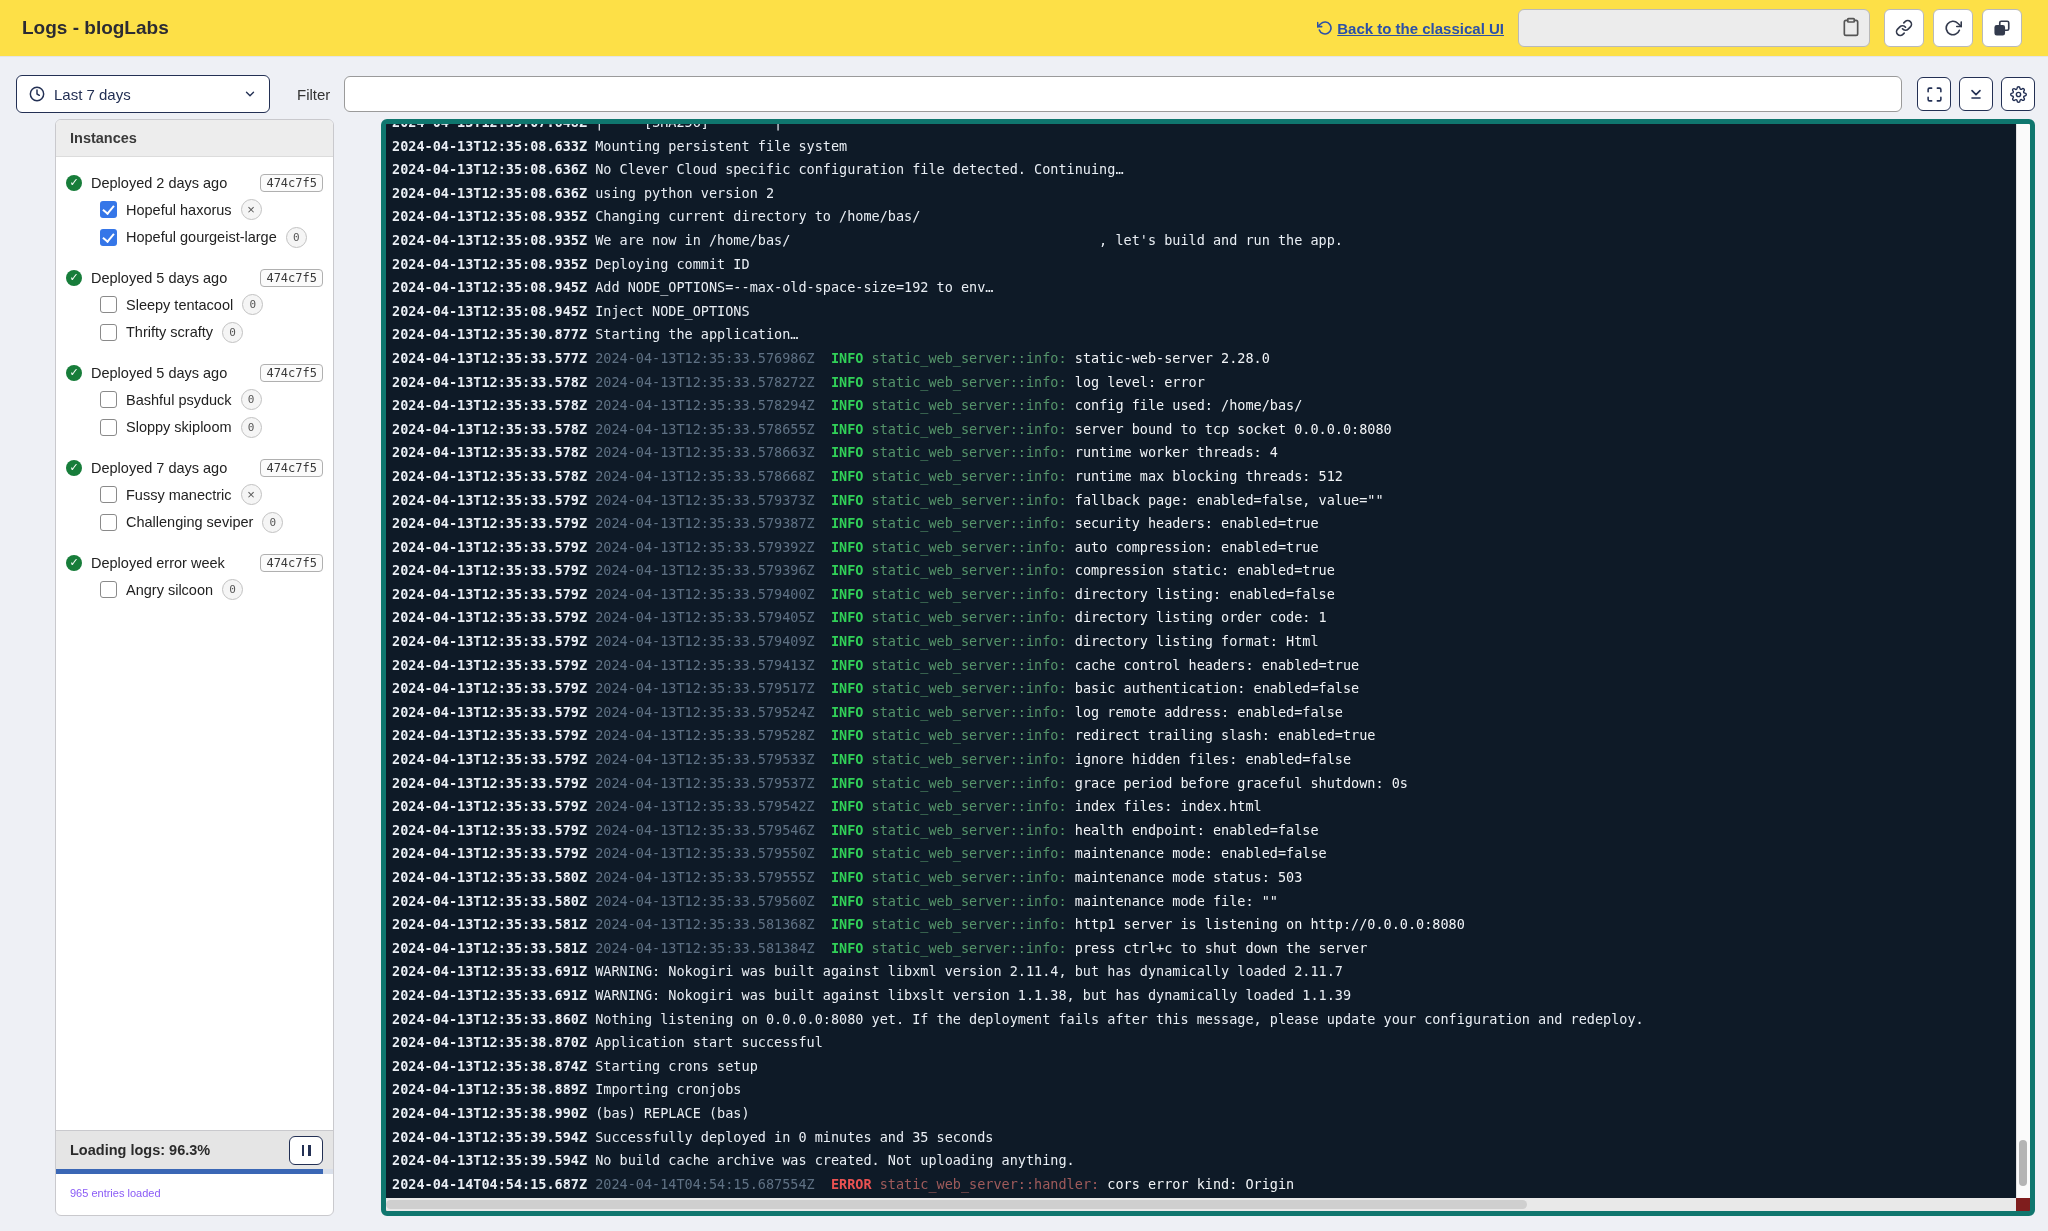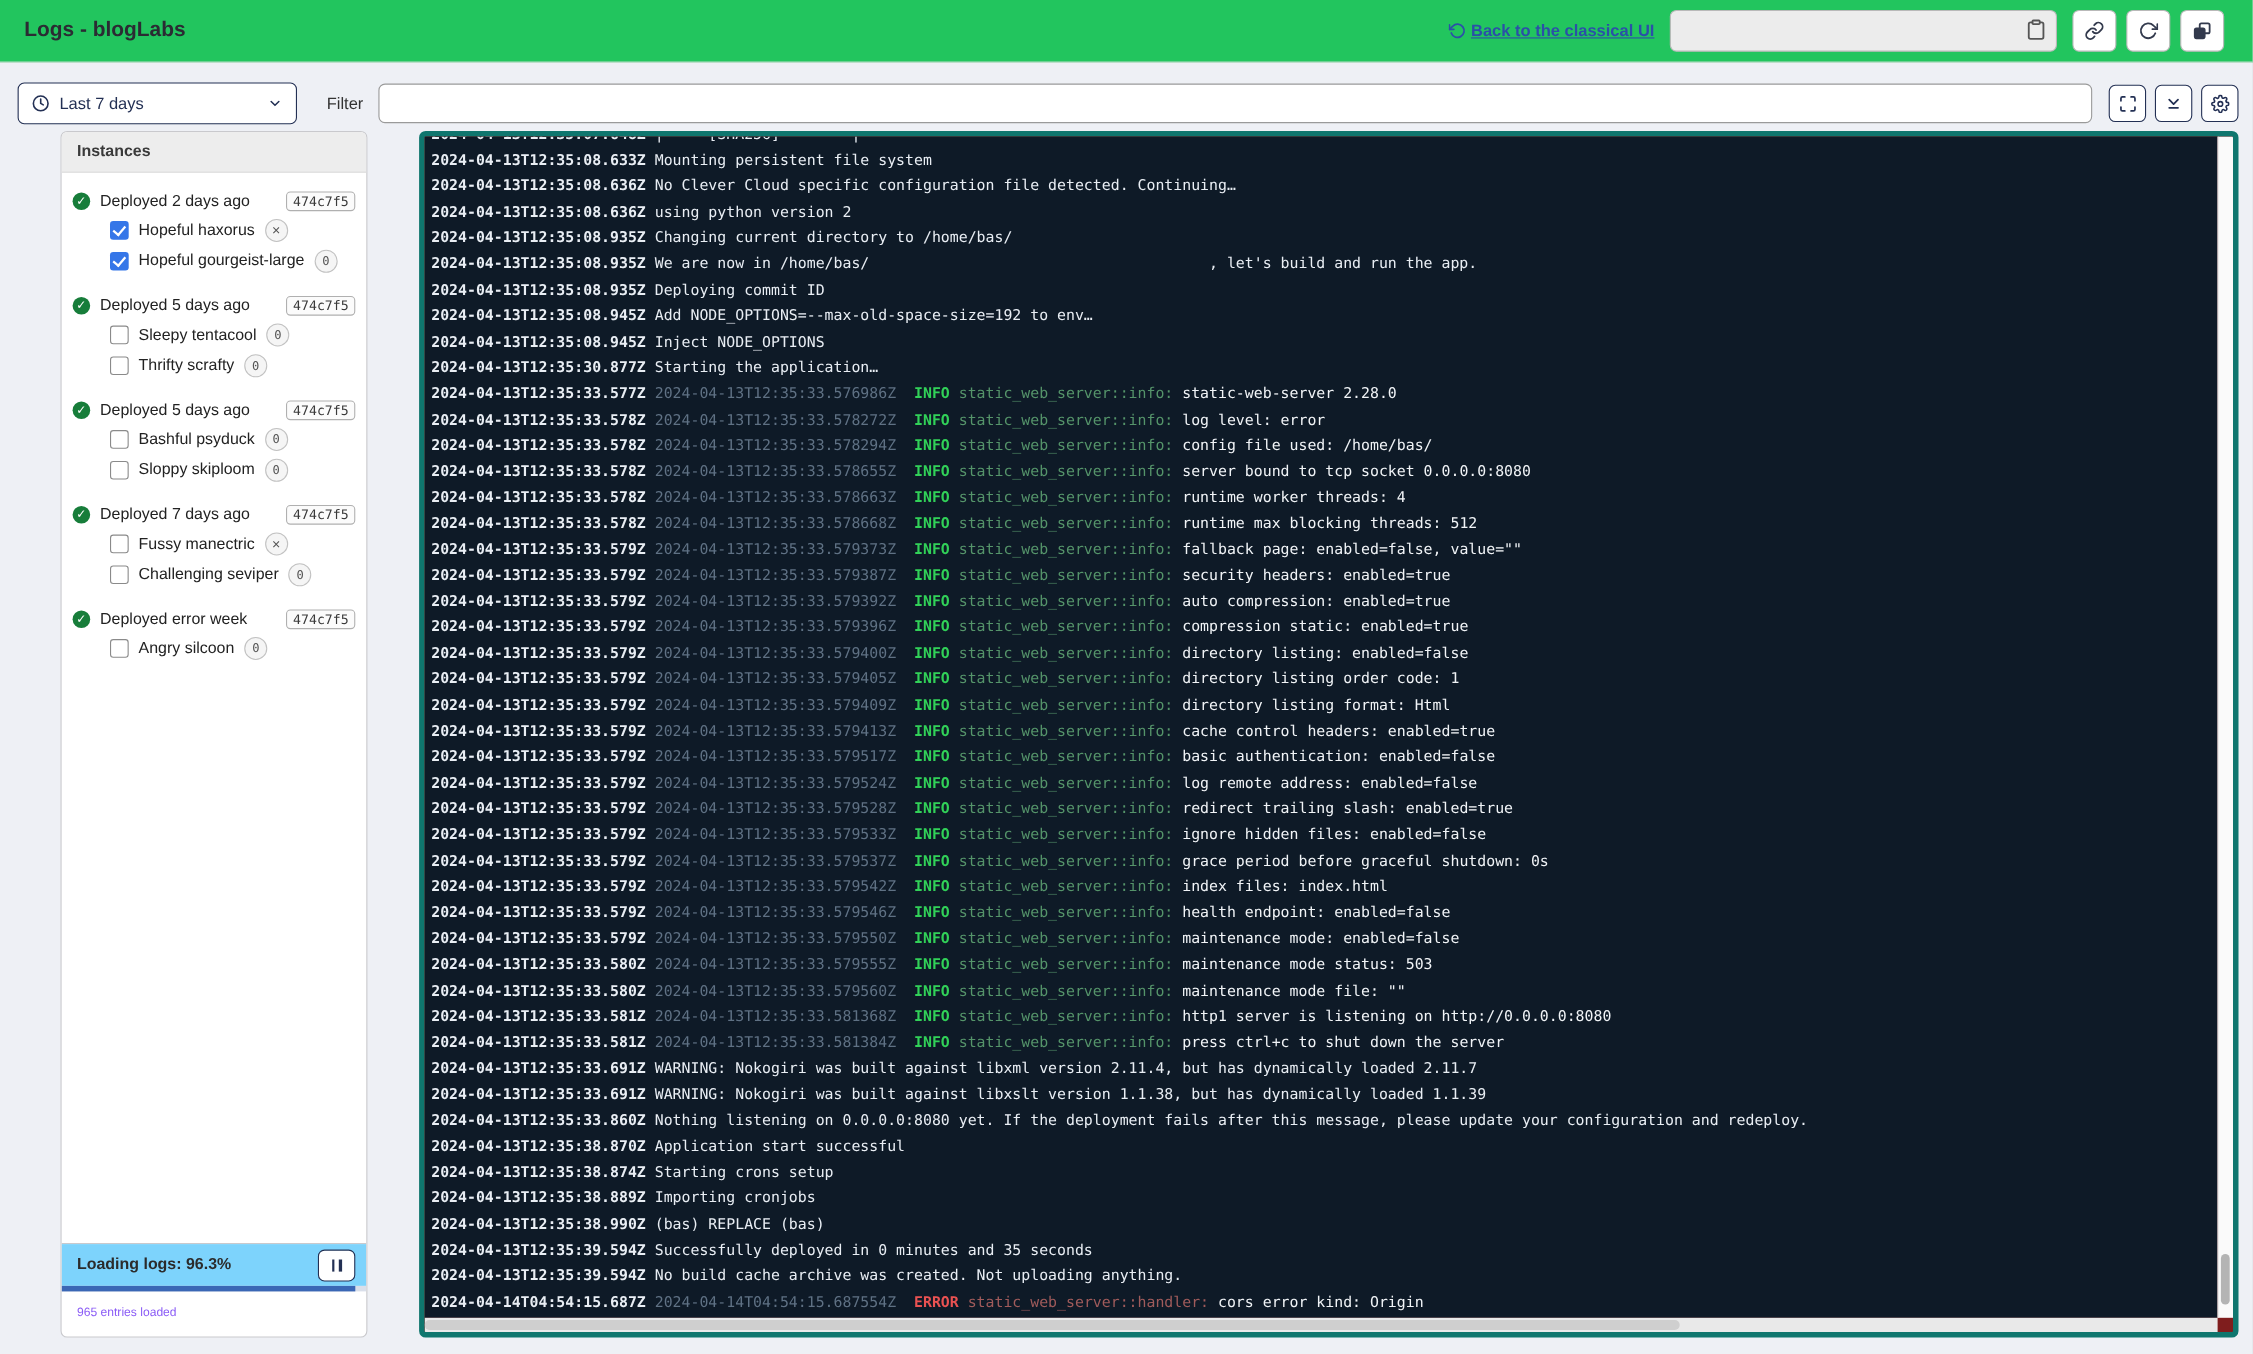--- a/index.html
+++ b/index.html
@@ -1,20 +1,20 @@
 <!DOCTYPE html>
 <html><head>
 <meta charset="utf-8">
 <style>
   * { margin:0; padding:0; box-sizing:border-box; }
   html,body { width:2048px; height:1231px; overflow:hidden; background:#eef0f5;
               font-family:"Liberation Sans", sans-serif; }
 
   
-  .topbar { height:57px; background:#22c55e; border-bottom:1px solid #e4e4e6;
+  .topbar { height:57px; background:#fde047; border-bottom:1px solid #e4e4e6;
             display:flex; align-items:center; padding:0 26px 0 22px; }
   .app-title { font-size:19px; font-weight:600; color:#2b2b33; }
   .topbar-right { margin-left:auto; display:flex; align-items:center; gap:14px; }
   .back-link { display:flex; align-items:center; gap:4px; color:#2b50a8; font-size:15px;
                font-weight:600; text-decoration:underline; cursor:pointer; }
   .back-link svg { stroke:#2b50a8; }
   .clip-wrap { position:relative; width:352px; height:38px; }
   .clip-input { width:100%; height:100%; background:#ececec; border:1px solid #b9b9b9;
                 border-radius:6px; padding:0 36px 0 10px; font-size:14px; color:#333; }
   .clip-icon { position:absolute; right:9px; top:8px; }
@@ -64,21 +64,21 @@
   .cbx.on::after { content:""; position:absolute; left:5px; top:2px; width:5px; height:9px;
                    border:solid #fff; border-width:0 2px 2px 0; transform:rotate(40deg); }
   .cbx.off { background:#fff; border:1.5px solid #8a8a8a; }
   .inst-name { font-size:14.5px; color:#222; }
   .count-badge { width:21px; height:21px; border-radius:50%; border:1px solid #c2c2c2;
                  background:#f5f5f5; color:#555; font-family:"DejaVu Sans Mono", monospace;
                  font-size:11px; display:flex; align-items:center; justify-content:center; flex:0 0 auto; }
   .count-badge.x { font-size:13px; font-family:"Liberation Sans", sans-serif; }
 
   .loading-section { flex:0 0 auto; border-top:1px solid #c9c9cd; }
-  .loading-header { height:38px; background:#7dd3fc; display:flex; align-items:center;
+  .loading-header { height:38px; background:#e5e5e5; display:flex; align-items:center;
                     padding:0 10px 0 14px; }
   .loading-title { font-size:14.5px; font-weight:700; color:#2b2b2b; }
   .pause-btn { margin-left:auto; width:34px; height:29px; background:#fff; border:1.5px solid #233054;
                border-radius:6px; display:flex; align-items:center; justify-content:center; gap:4px; cursor:pointer; }
   .pause-btn i { display:block; width:2.5px; height:11px; background:#233054; }
   .progress-track { height:5px; background:#d9dfea; }
   .progress-fill { height:100%; background:#3a67b5; }
   .entries-row { padding:13px 14px 16px; font-size:11px; color:#8b5cf6; }
 
   

